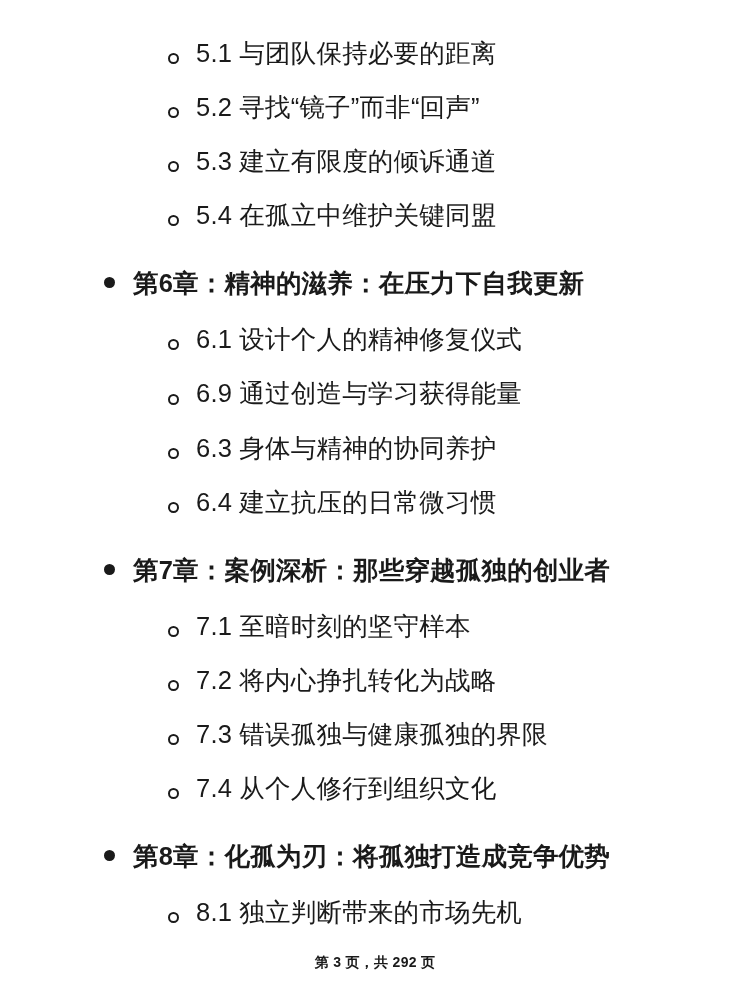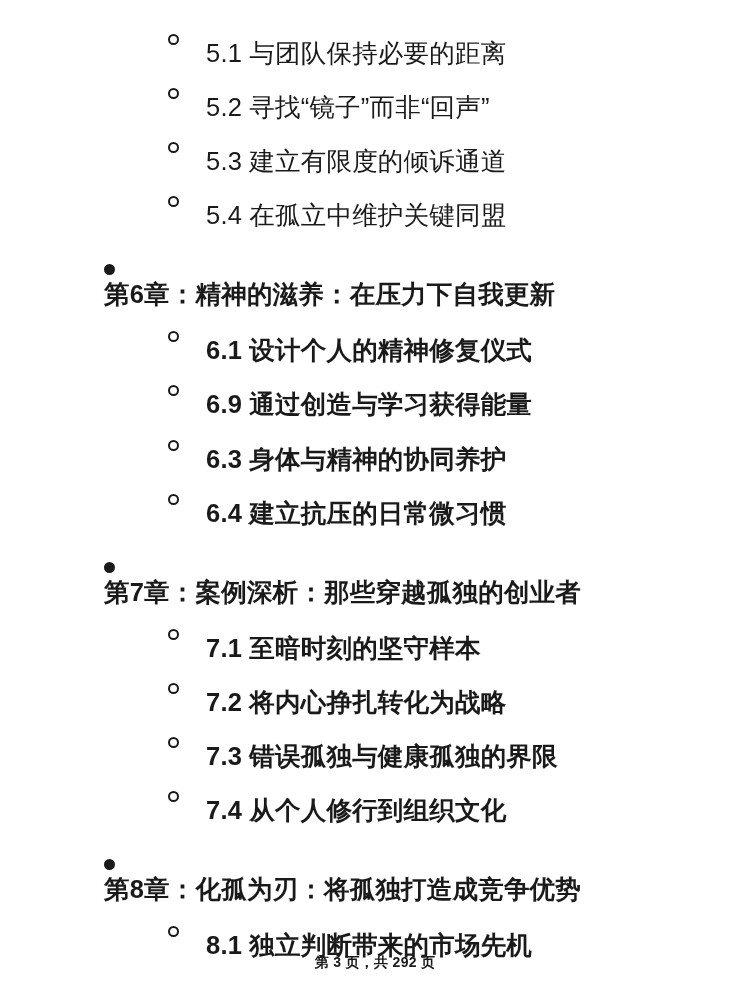--- a/index.html
+++ b/index.html
@@ -28,24 +28,23 @@
     padding: 0;
   }
   
   .sub-list {
     list-style: none;
     margin: 0;
     padding: 0;
   }
   .sub-item {
     display: flex;
-    align-items: flex-start;
+    align-items: flex-end;
     margin: 0 0 24px 0;
     padding-left: 108px;
-    gap: 10px;
   }
   .sub-item .marker {
     width: 11px;
     height: 11px;
     border: 2px solid #1a1a1a;
     border-radius: 50%;
     background: transparent;
     box-sizing: border-box;
     flex: 0 0 auto;
     margin-right: 17px;
@@ -57,21 +56,20 @@
     line-height: 1.18;
     letter-spacing: 0.2px;
     white-space: nowrap;
   }
   
   .chapter-item {
     display: flex;
     align-items: baseline;
     margin: 0 0 26px 0;
     padding-left: 44px;
-    flex-direction: column;
   }
   .chapter-item .marker {
     width: 11px;
     height: 11px;
     border-radius: 50%;
     background: #1a1a1a;
     flex: 0 0 auto;
     margin-right: 18px;
     position: relative;
     top: -4px;
@@ -83,21 +81,20 @@
     letter-spacing: 0.2px;
     white-space: nowrap;
   }
   .group {
     margin: 0;
   }
   .group-gap-top {
     margin-top: 38px;
   }
   .sub-list-gap {
-    font-weight: bold;
   }
   .footer {
     position: absolute;
     left: 0;
     right: 0;
     bottom: 28px;
     text-align: center;
     font-size: 14px;
     font-weight: 700;
     color: #1a1a1a;

